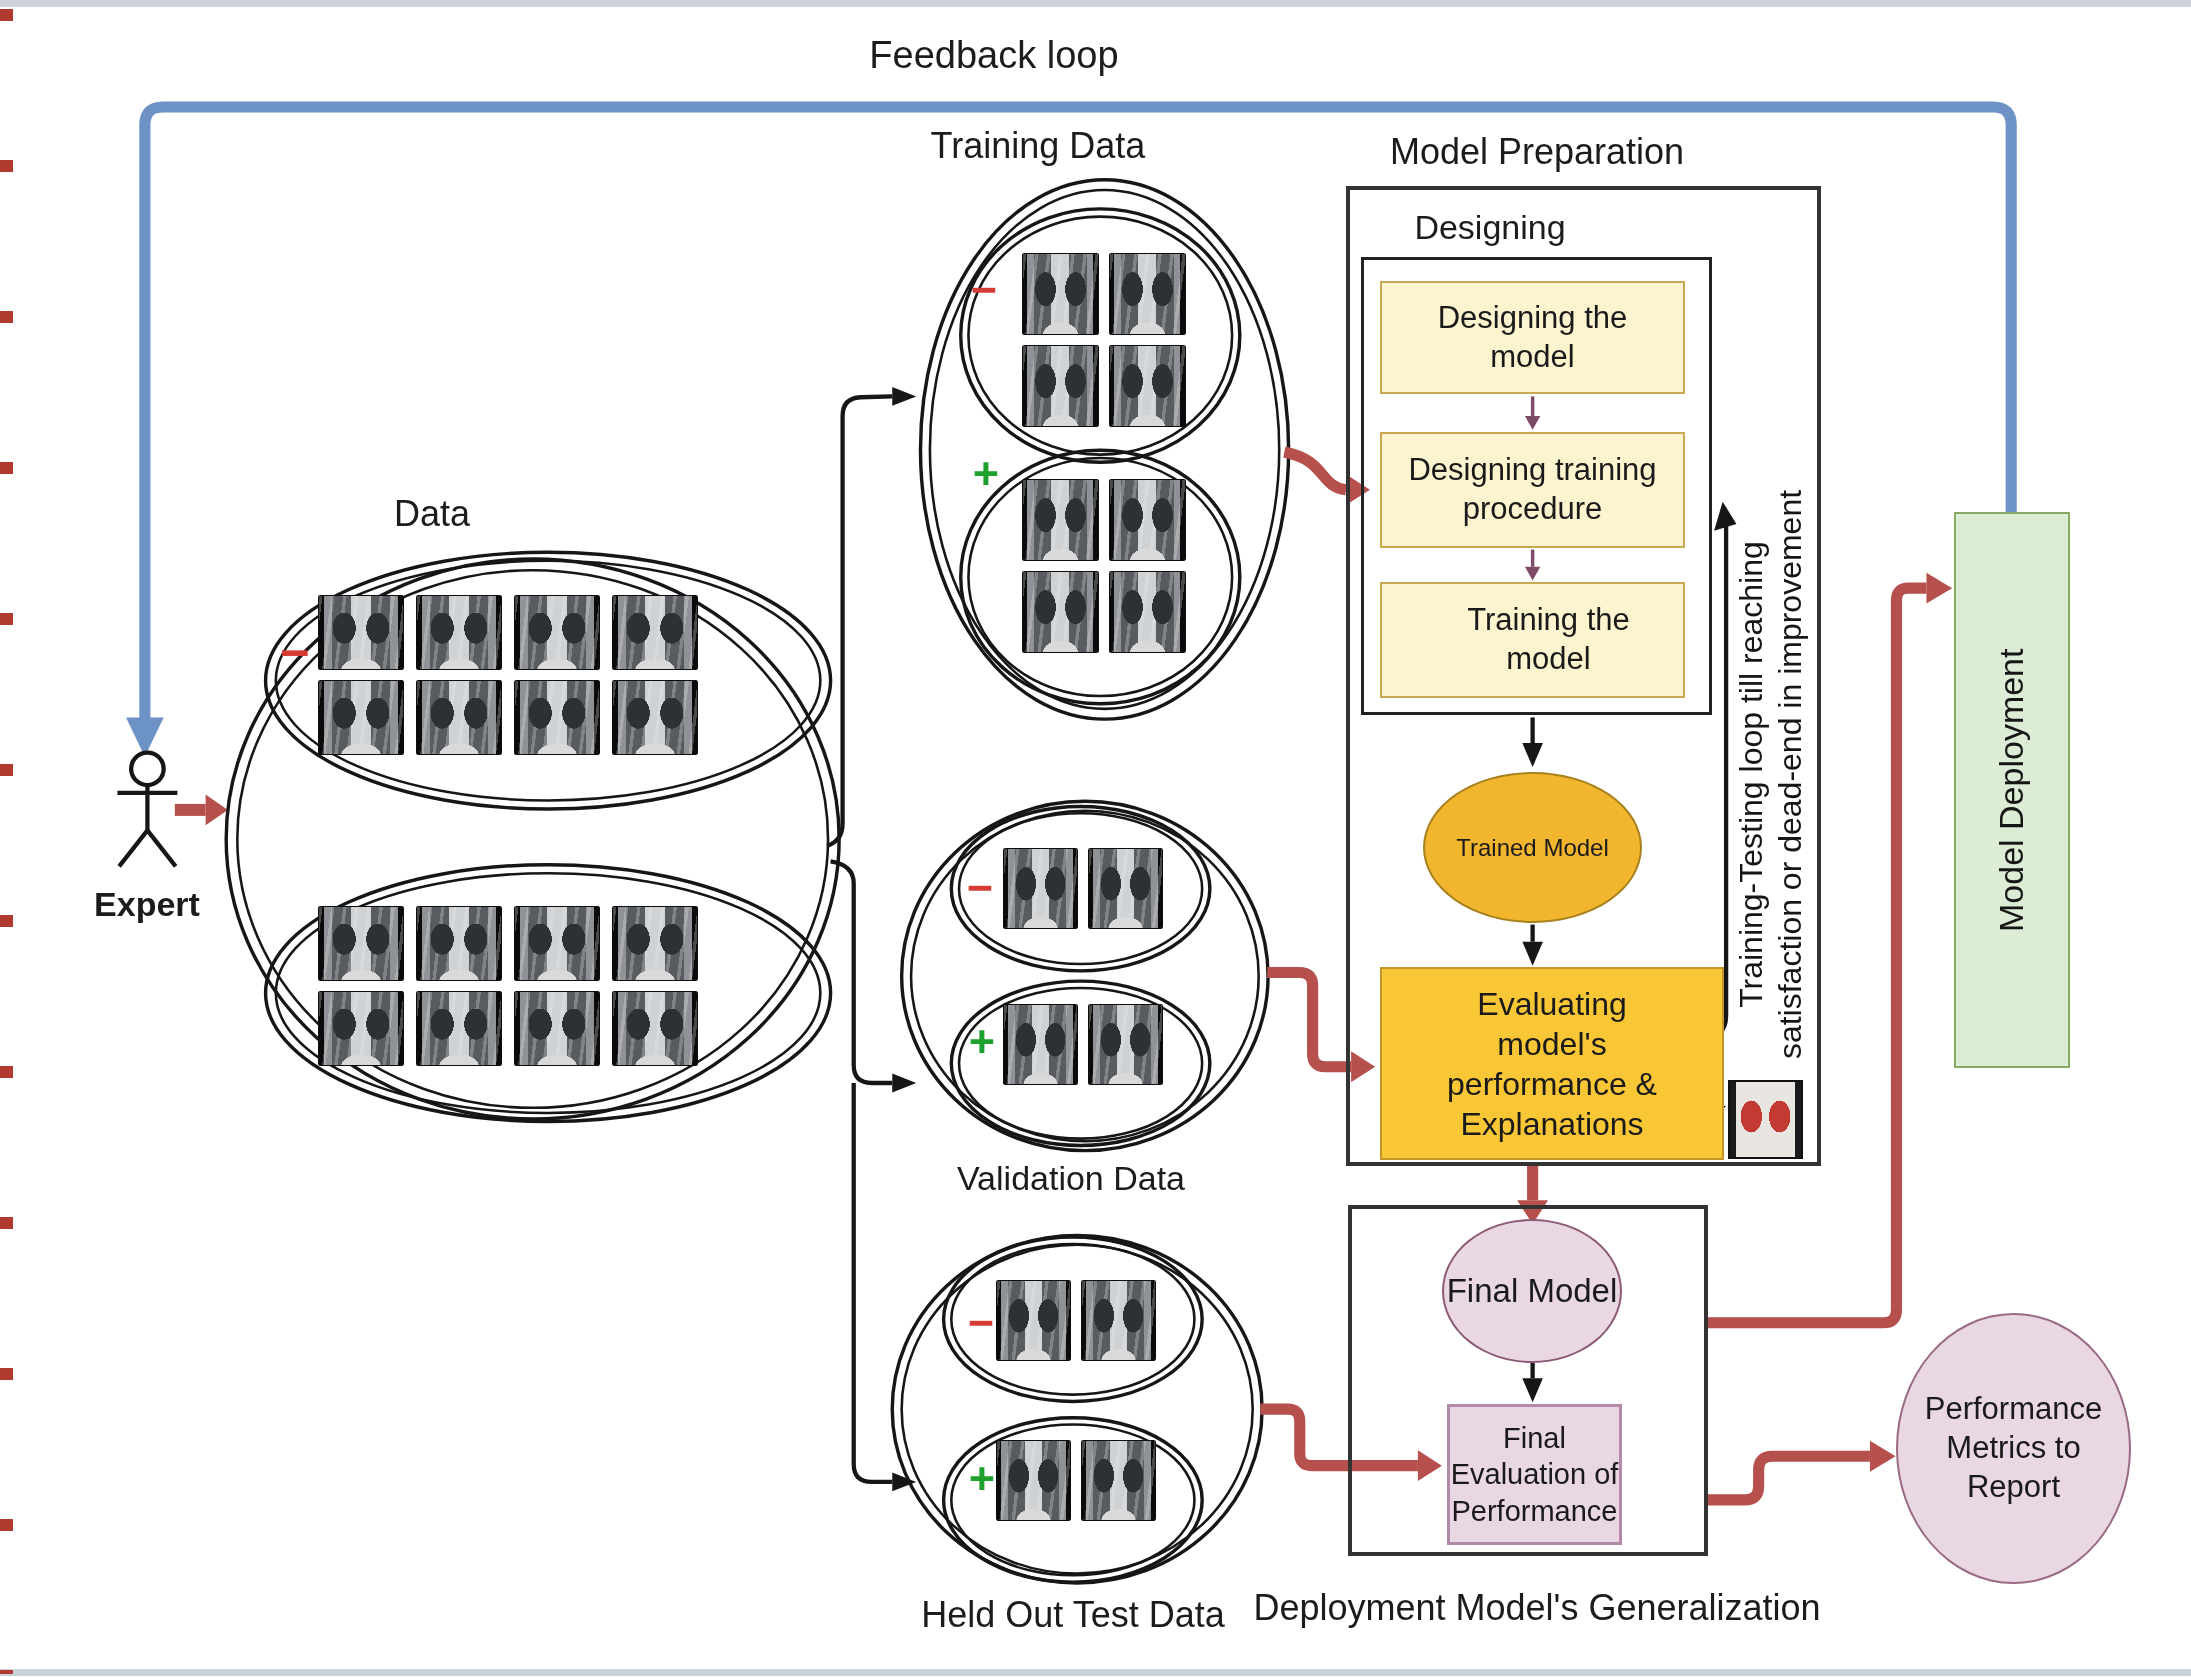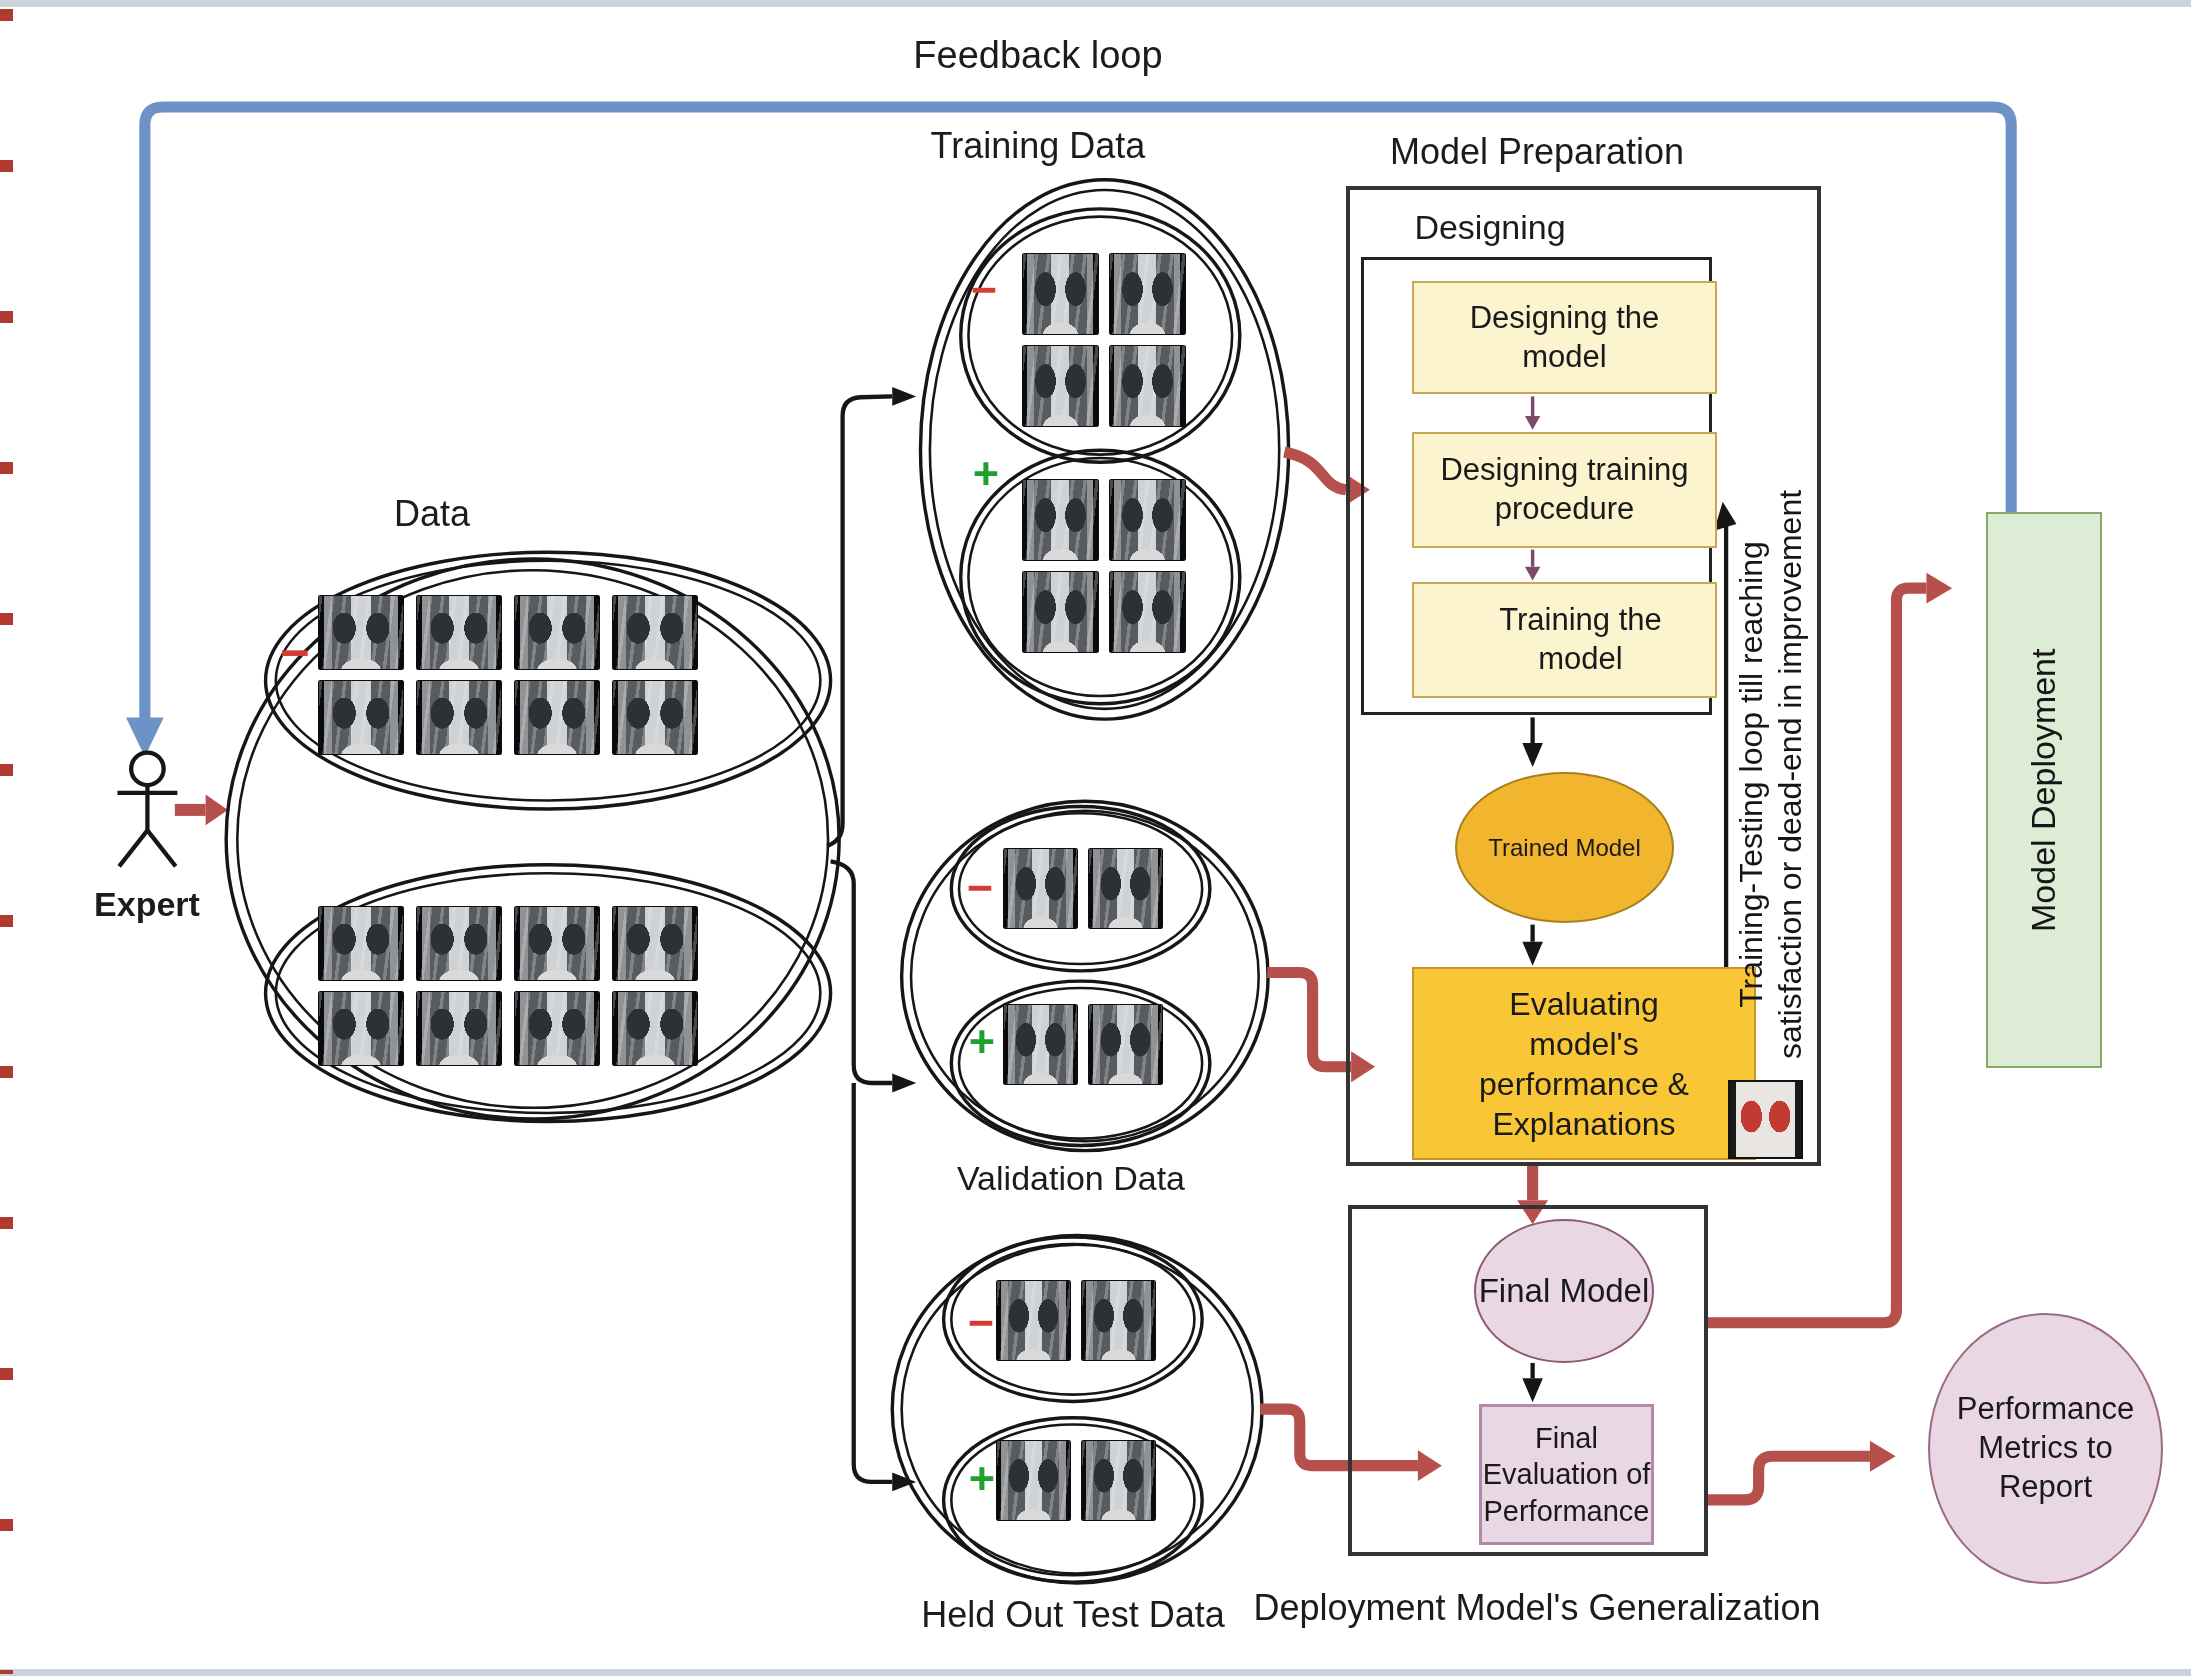--- a/index.html
+++ b/index.html
@@ -1,21 +1,21 @@
 <!DOCTYPE html>
 <html style="font-size:13.7px"><head>
 <meta charset="utf-8">
 <style>
   html,body{margin:0;padding:0;background:#fff;}
   #stage{position:relative;width:2192px;height:1678px;background:#ffffff;overflow:hidden;
          font-family:"Liberation Sans", sans-serif;color:#1a1a1a;}
   #wires{position:absolute;left:0;top:0;}
   .lbl{position:absolute;transform:translate(-50%,-50%);white-space:nowrap;color:#1c1c1c;}
   .box{position:absolute;box-sizing:border-box;display:flex;align-items:center;justify-content:center;
-       text-align:center;white-space:pre-line;line-height:1.25;margin-left:32px;}
+       text-align:center;white-space:pre-line;line-height:1.25;}
   .frame{position:absolute;box-sizing:border-box;background:transparent;}
   .yellow{background:#fcf3cf;border:2.6px solid #c8a952;font-size:31px;}
   .gold-ellipse{background:#f2b62e;border:2.6px solid #a8811f;border-radius:50%;font-size:24px;}
   .gold-box{background:#f9c636;border:2.6px solid #c7962a;font-size:32px;}
   .pink-ellipse{background:#e9d7e4;border:2.6px solid #8d5a75;border-radius:50%;font-size:32px;}
   .pink-box{background:#e9d7e4;border:3.4px solid #b289a8;font-size:29px;}
   .green-box{background:#dcecd5;border:2.6px solid #84aa66;}
   .vtext{transform:rotate(-90deg);white-space:nowrap;font-size:34px;color:#161616;}
   .loopnote{position:absolute;transform:rotate(-90deg);text-align:center;white-space:pre-line;
             font-size:32px;line-height:39px;color:#161616;}
@@ -167,21 +167,21 @@
       <path d="M 1993 1545 L 2200 1545 Q 2215 1545 2215 1530 L 2215 701 Q 2215 687 2229 687 L 2250 687" stroke="#b5504c" stroke-width="13" fill="none"></path>
       <polygon points="2250,669 2250,705 2280,687" fill="#b5504c"></polygon>
     </g>
 
     <g>
       <path d="M 1993 1752 L 2038 1752 Q 2054 1752 2054 1736 L 2054 1717 Q 2054 1701 2070 1701 L 2184 1701" stroke="#b5504c" stroke-width="13" fill="none"></path>
       <polygon points="2184,1683 2184,1719 2214,1701" fill="#b5504c"></polygon>
     </g>
   </svg>
 
-  <div class="lbl" style="left:1038px;top:55px;font-size:38px;">Feedback loop</div>
+  <div class="lbl" style="left:994px;top:55px;font-size:38px;">Feedback loop</div>
   <div class="lbl" style="left:1038px;top:146px;font-size:36px;">Training Data</div>
   <div class="lbl" style="left:432px;top:514px;font-size:36px;">Data</div>
   <div class="lbl" style="left:1071px;top:1178px;font-size:34px;">Validation Data</div>
   <div class="lbl" style="left:1073px;top:1615px;font-size:36px;">Held Out Test Data</div>
   <div class="lbl" style="left:147px;top:904px;font-size:34px;font-weight:bold;">Expert</div>
   <div class="lbl" style="left:1537px;top:152px;font-size:36px;">Model Preparation</div>
   <div class="lbl" style="left:1490px;top:227px;font-size:34px;">Designing</div>
   <div class="lbl" style="left:1537px;top:1608px;font-size:36px;">Deployment Model's Generalization</div>
 
   <div class="sign neg" style="left:295px;top:652px;">−</div>

